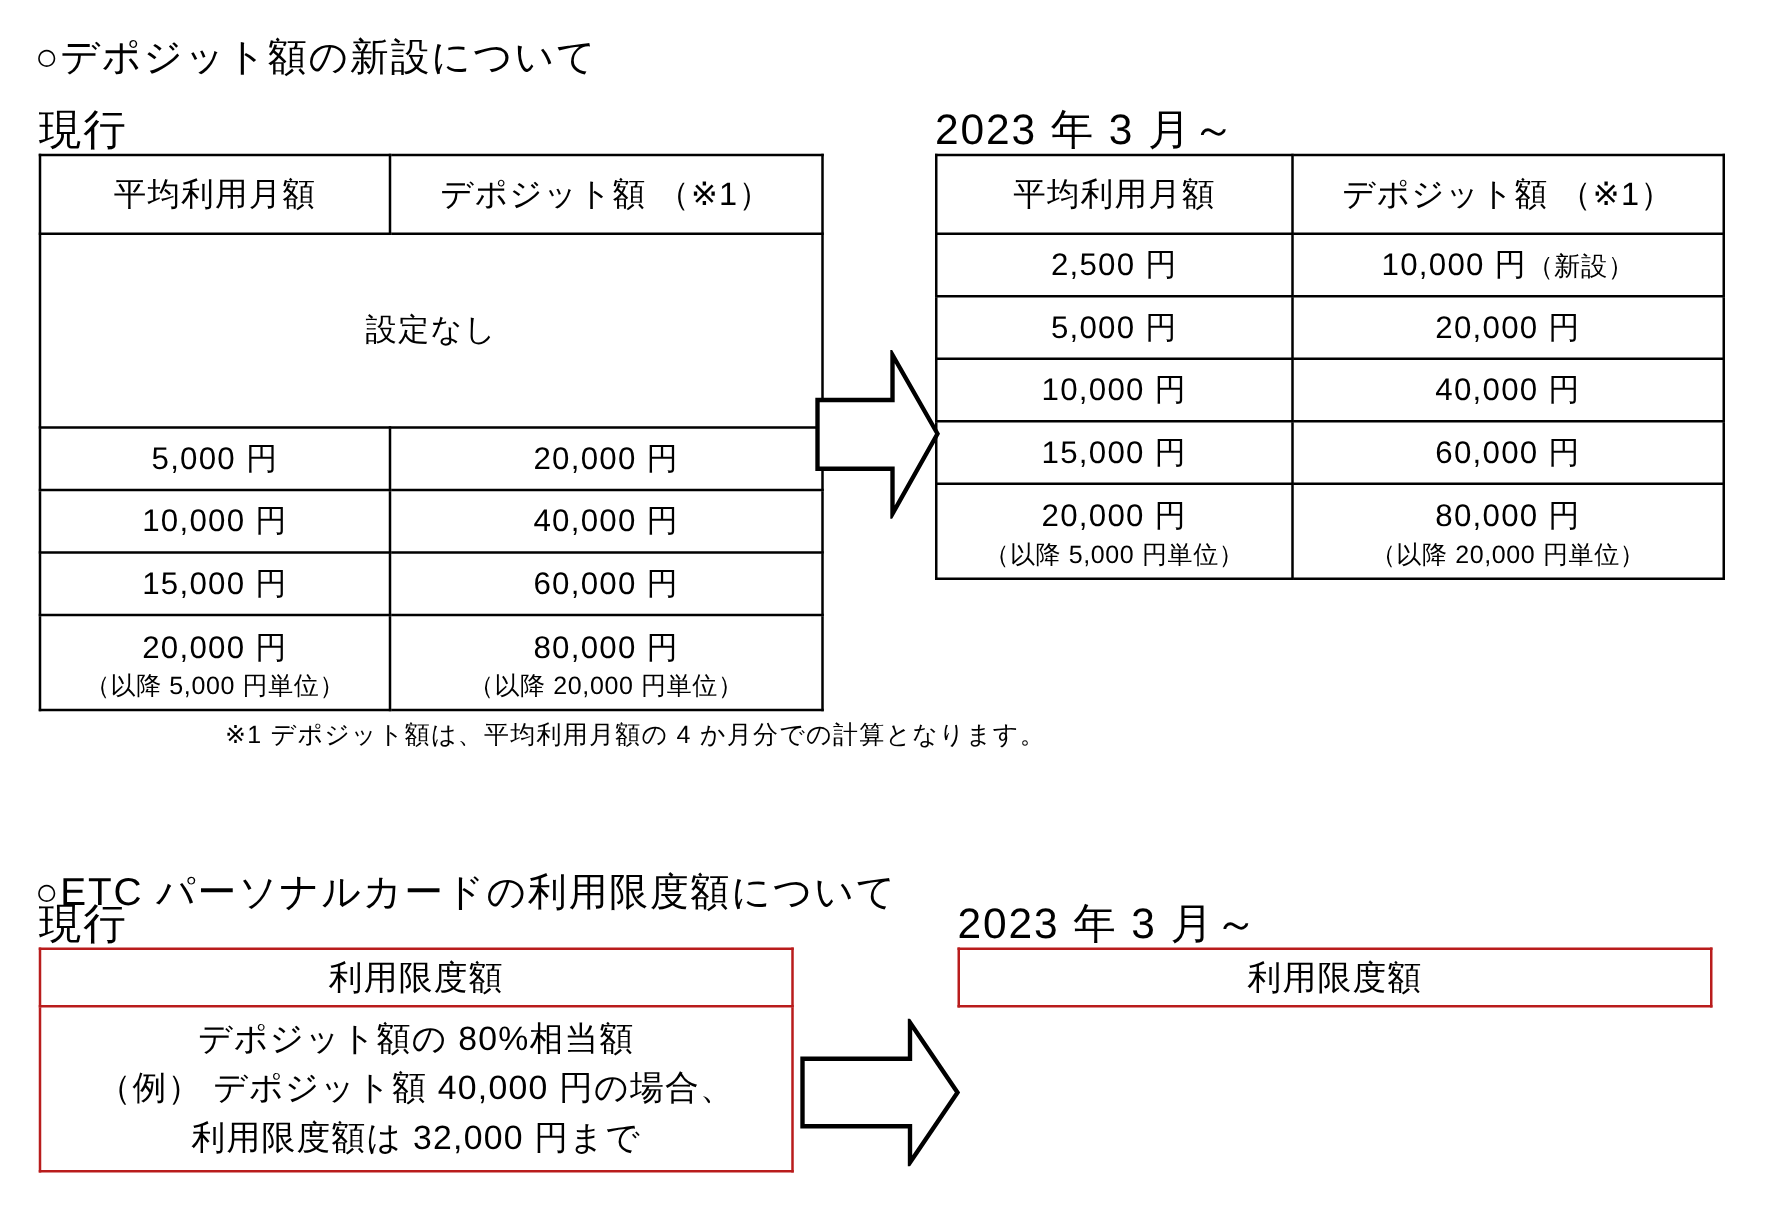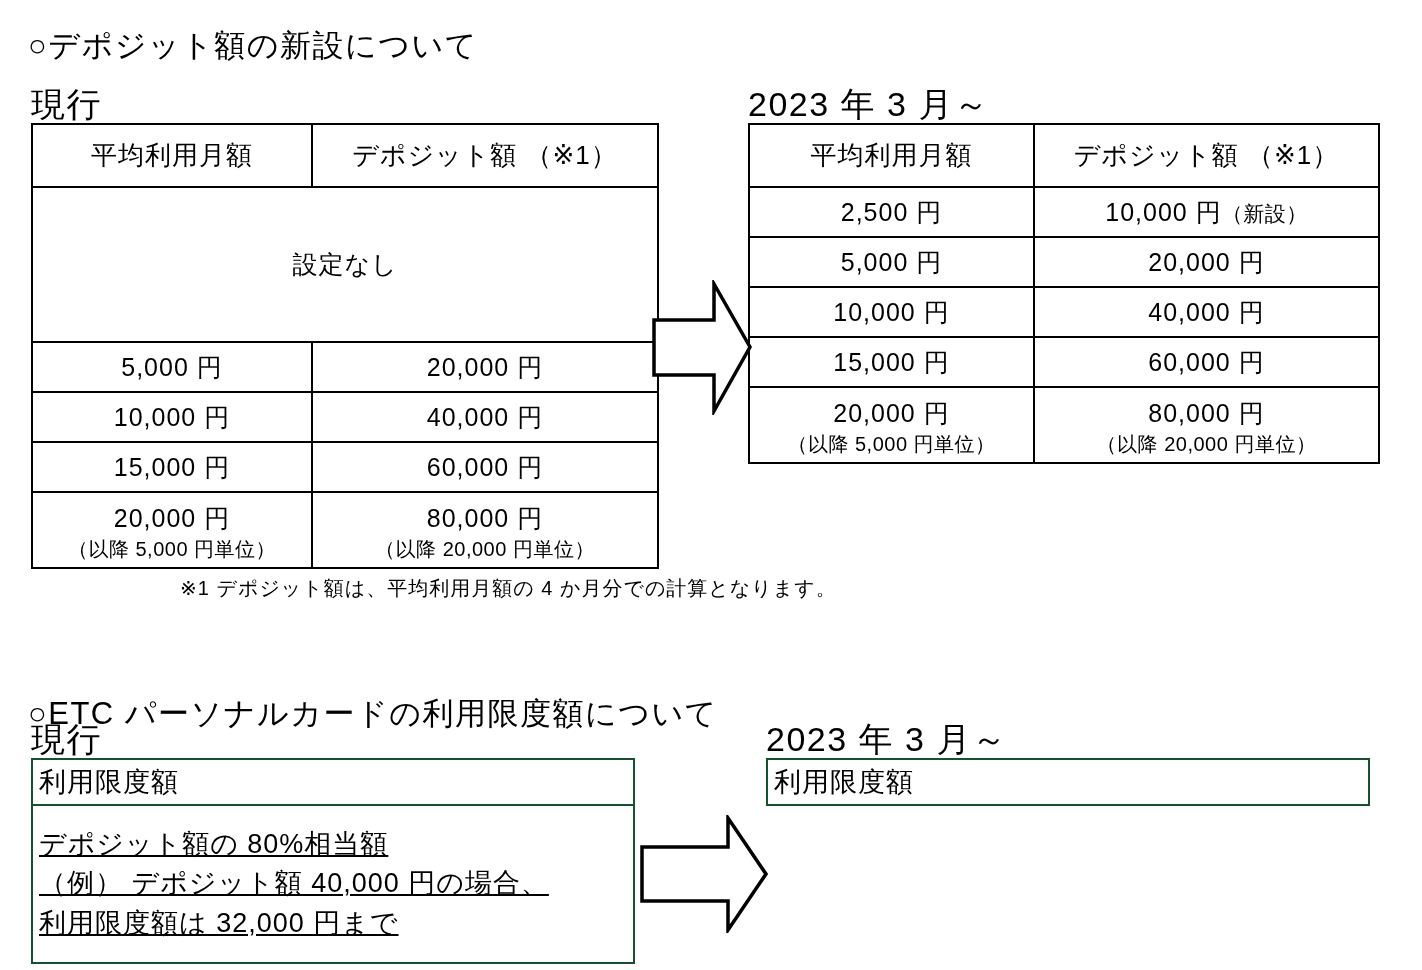--- a/index.html
+++ b/index.html
@@ -87,32 +87,32 @@
   }
 
   
   .boxtbl {
     position: absolute;
     border-collapse: collapse;
     table-layout: fixed;
     background: #fff;
   }
   .boxtbl td {
-    border: 2px solid #14532d;
-    text-align: left;
+    border: 2px solid #b91c1c;
+    text-align: center;
     vertical-align: middle;
     font-size: 27px;
     letter-spacing: 1px;
     padding: 0 6px;
     white-space: nowrap;
   }
   #box-current { left: 31px;  top: 758px; width: 604px; }
   #box-new     { left: 766px; top: 758px; width: 604px; }
   .boxtbl .bhdr { height: 46px; }
-  .boxtbl .bbody { height: 158px; padding: 4px 6px; text-decoration: underline; }
+  .boxtbl .bbody { height: 132px; padding: 4px 6px; }
   .bline { display: block; line-height: 1.45; }
   .u { text-decoration: underline; text-underline-offset: 4px; }
 
   
   .arrow { position: absolute; }
   #arrow-deposit { left: 652px; top: 280px; width: 100px; height: 135px; }
   #arrow-limit   { left: 640px; top: 815px; width: 128px; height: 118px; }
   .arrow svg { display: block; width: 100%; height: 100%; }
 </style>
 </head>

